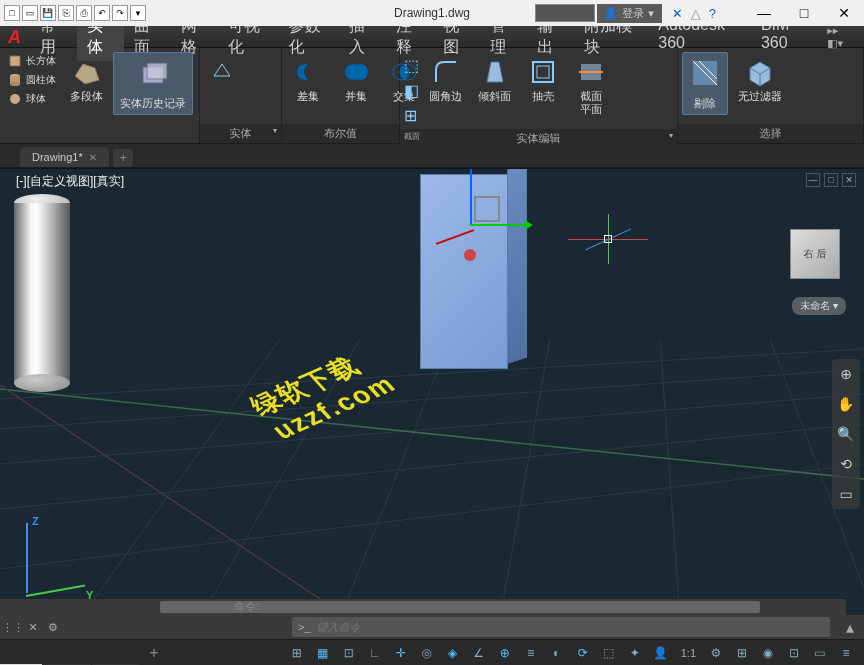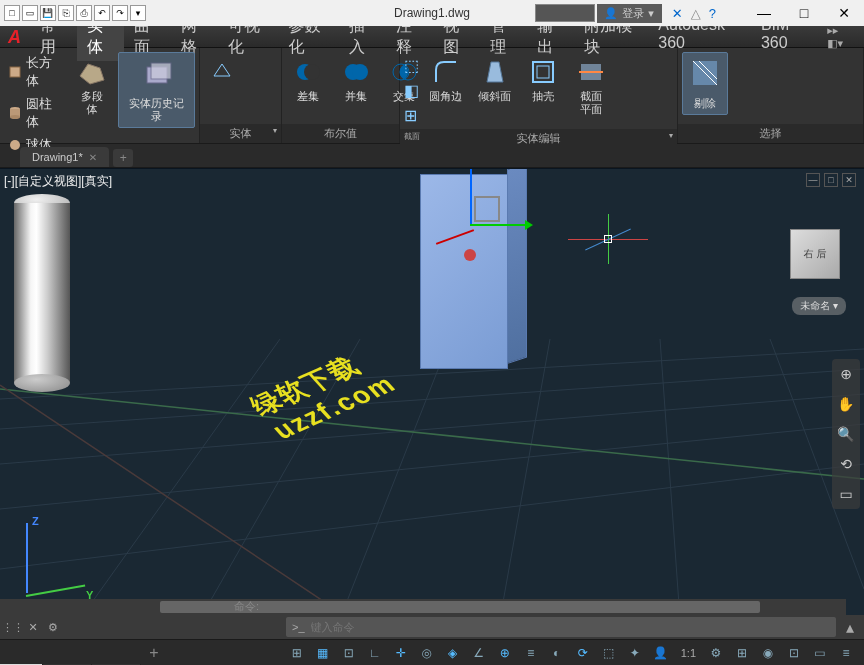--- a/index.html
+++ b/index.html
@@ -27,30 +27,30 @@
 .ribbon { height: 96px; background: #333; display: flex; border-bottom: 1px solid #1a1a1a; }
 .panel { border-right: 1px solid #222; display: flex; flex-direction: column; }
 .panel-body { flex: 1; display: flex; align-items: flex-start; padding: 4px; gap: 4px; }
 .panel-title { font-size: 11px; color: #aaa; text-align: center; padding: 2px 0; background: #2a2a2a; position: relative; }
 .panel-title .arrow { position: absolute; right: 4px; font-size: 8px; }
 .big-btn { display: flex; flex-direction: column; align-items: center; gap: 2px; padding: 4px 6px; cursor: pointer; border-radius: 2px; }
 .big-btn.selected { background: #4a5a6a; border: 1px solid #5a7a9a; gap: 8px; }
 .big-btn .ico { width: 32px; height: 32px; display: flex; align-items: center; justify-content: center; }
 .big-btn .lbl { font-size: 11px; color: #ddd; text-align: center; line-height: 1.2; }
 .small-btn-col { display: flex; flex-direction: column; gap: 1px; }
-.small-btn { display: flex; align-items: center; gap: 4px; padding: 2px 4px; font-size: 13px; color: #ddd; cursor: pointer; }
+.small-btn { display: flex; align-items: center; gap: 4px; padding: 2px 4px; font-size: 10px; color: #ddd; cursor: pointer; }
 .small-btn .ico { width: 14px; height: 14px; }
 
 .doctabs { height: 24px; background: #2a2a2a; display: flex; align-items: flex-end; padding: 0 20px; border-bottom: 1px solid #1a1a1a; }
 .doctab { padding: 4px 12px; font-size: 11px; color: #ccc; background: #3a3a3a; border-radius: 4px 4px 0 0; display: flex; align-items: center; gap: 6px; cursor: pointer; }
 .doctab .close { font-size: 10px; color: #888; }
 .add-tab { width: 20px; height: 18px; background: #3a3a3a; margin-left: 4px; border-radius: 3px; display: flex; align-items: center; justify-content: center; color: #888; font-size: 12px; cursor: pointer; }
 
 .viewport { position: absolute; top: 168px; left: 0; right: 0; bottom: 50px; background: #1a2833; overflow: hidden; border-top: 1px solid #0a1520; }
-.viewport-label { position: absolute; top: 4px; left: 4px; font-size: 12px; color: #eee; }
+.viewport-label { position: absolute; top: 4px; left: 16px; font-size: 12px; color: #eee; }
 .vp-controls { position: absolute; top: 4px; right: 8px; display: flex; gap: 4px; }
 .vp-controls span { width: 14px; height: 14px; border: 1px solid #555; color: #aaa; font-size: 9px; display: flex; align-items: center; justify-content: center; cursor: pointer; }
 
 .grid-floor { position: absolute; inset: 0; }
 
 .cylinder { position: absolute; left: 14px; top: 25px; width: 56px; height: 200px; }
 .cyl-top { width: 56px; height: 18px; background: radial-gradient(ellipse at 40% 30%, #f0f0f0, #aaa); border-radius: 50%; }
 .cyl-body { width: 56px; height: 180px; background: linear-gradient(90deg, #666, #f5f5f5 30%, #fff 40%, #ccc 60%, #555); margin-top: -9px; }
 .cyl-bot { width: 56px; height: 18px; background: radial-gradient(ellipse at 40% 30%, #ccc, #888); border-radius: 50%; margin-top: -9px; }
 
@@ -88,27 +88,27 @@
 
 .viewcube { position: absolute; right: 24px; top: 60px; width: 50px; height: 50px; background: linear-gradient(135deg, #ddd, #aaa); border: 1px solid #888; display: flex; align-items: center; justify-content: center; font-size: 10px; color: #444; cursor: pointer; }
 .viewcube-label { position: absolute; right: 18px; top: 128px; background: rgba(150,150,150,0.5); font-size: 10px; color: #ddd; padding: 2px 8px; border-radius: 8px; }
 
 .navbar { position: absolute; right: 4px; top: 190px; width: 28px; background: rgba(60,60,60,0.7); border-radius: 4px; padding: 4px 0; display: flex; flex-direction: column; align-items: center; gap: 8px; }
 .navbar .nav-btn { width: 22px; height: 22px; color: #ccc; font-size: 14px; display: flex; align-items: center; justify-content: center; cursor: pointer; }
 
 .hscroll { position: absolute; bottom: 0; left: 0; right: 18px; height: 16px; background: #3a3a3a; display: flex; align-items: center; }
 .hscroll .thumb { position: absolute; left: 160px; width: 600px; height: 12px; background: #666; border-radius: 2px; }
 
-.cmdline { position: absolute; bottom: 26px; left: 0; right: 0; height: 24px; background: #3a3a3a; display: flex; align-items: center; gap: 4px; padding: 0 4px; }
+.cmdline { position: absolute; bottom: 26px; left: 0; right: 0; height: 24px; background: #3a3a3a; display: flex; align-items: center; gap: 10px; padding: 0 4px; }
 .cmdline .history { position: absolute; top: -16px; left: 234px; font-size: 11px; color: #888; }
 .cmdline .tools { display: flex; gap: 2px; }
 .cmdline .tools span { width: 18px; height: 18px; color: #aaa; font-size: 11px; display: flex; align-items: center; justify-content: center; cursor: pointer; }
 .cmd-input-wrap { flex: 1; background: #555; height: 20px; display: flex; align-items: center; padding: 0 6px; margin-left: 220px; border-radius: 2px; }
 .cmd-prompt { color: #aaa; font-size: 11px; margin-right: 6px; }
-.cmd-input { flex: 1; background: transparent; border: none; color: #999; font-size: 11px; outline: none; }
+.cmd-input { flex: 1; background: transparent; border: none; color: #999; font-size: 11px; font-style: italic; outline: none; }
 
 .statusbar { position: absolute; bottom: 0; left: 0; right: 0; height: 26px; background: #2a2a2a; display: flex; align-items: center; border-top: 1px solid #1a1a1a; }
 .layout-tabs { display: flex; margin-top: 45px; }
 .layout-tab { padding: 4px 10px; font-size: 11px; color: #ccc; cursor: pointer; background: #333; border-right: 1px solid #222; }
 .layout-tab.active { background: #ddd; color: #222; }
 .layout-add { padding: 4px 8px; color: #888; cursor: pointer; }
 .status-right { margin-left: auto; display: flex; align-items: center; gap: 6px; padding: 0 8px; }
 .status-btn { width: 20px; height: 20px; color: #8ab; font-size: 12px; display: flex; align-items: center; justify-content: center; cursor: pointer; }
 .status-btn.on { color: #5bf; }
 .status-text { color: #aaa; font-size: 11px; padding: 0 4px; }
@@ -322,20 +322,29 @@
       <div class="big-btn selected">
           <span class="ico">
             <svg width="32" height="32">
               <rect x="4" y="4" width="24" height="24" fill="#68a"></rect>
               <line x1="4" y1="4" x2="28" y2="28" stroke="#fff"></line>
               <line x1="10" y1="4" x2="28" y2="22" stroke="#fff"></line>
             </svg>
           </span>
           <span class="lbl">剔除</span>
         </div>
+      <div class="big-btn">
+          <span class="ico">
+            <svg width="32" height="32">
+              <path d="M6 12 L16 6 L26 12 L26 24 L16 30 L6 24 Z" fill="#9bd" stroke="#579"></path>
+              <path d="M6 12 L16 18 L26 12 M16 18 L16 30" fill="none" stroke="#579"></path>
+            </svg>
+          </span>
+          <span class="lbl">无过滤器</span>
+        </div>
     </div>
     <div class="panel-title">选择</div>
   </div>
 </div>
 
 <div class="doctabs">
   <div class="doctab">
     <span>Drawing1*</span>
     <span class="close">✕</span>
   </div>

